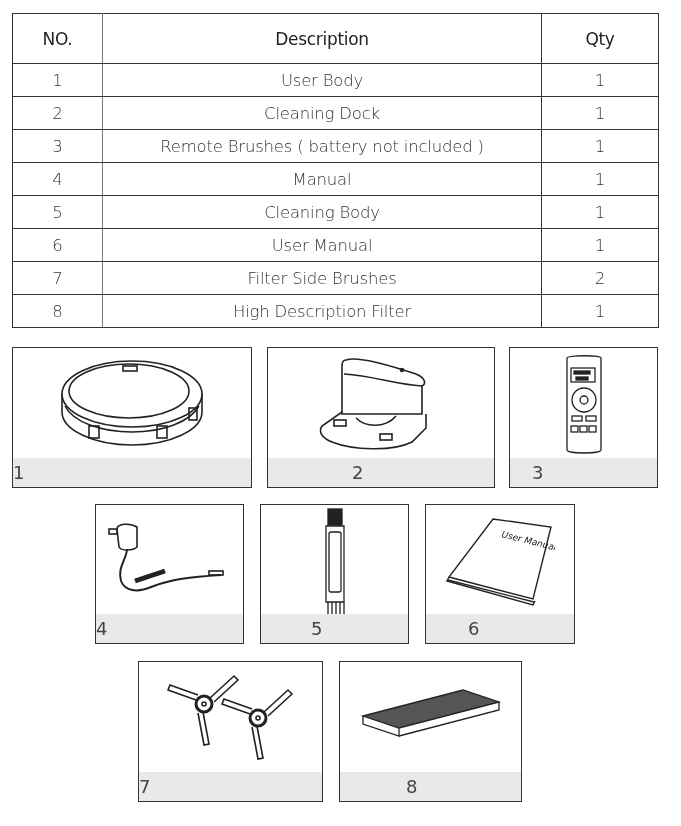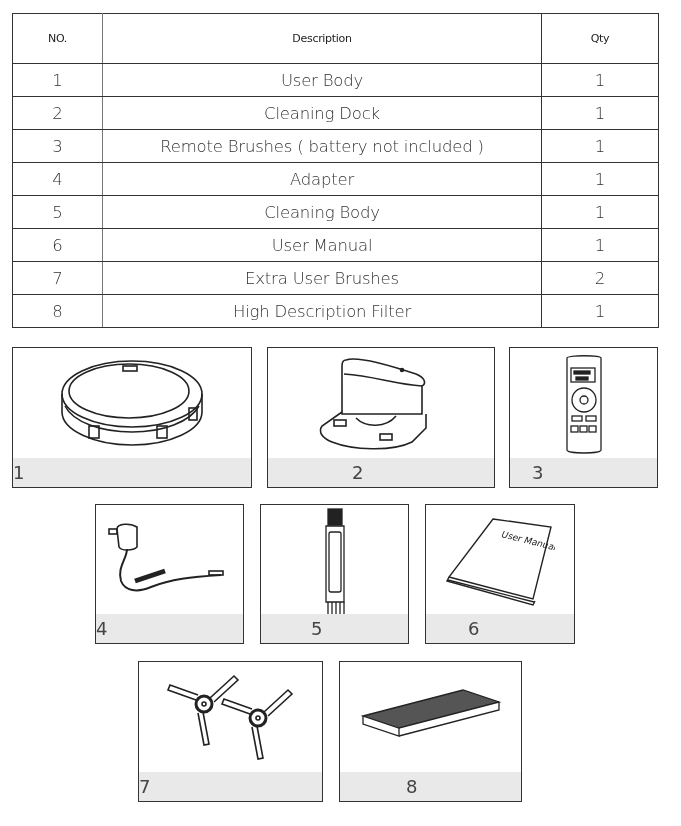--- a/index.html
+++ b/index.html
@@ -1,19 +1,19 @@
 <!DOCTYPE html>
 <html><head>
 <meta charset="utf-8">
 <style>
   html, body { margin:0; padding:0; background:#ffffff; }
   body { width:681px; height:826px; position:relative; overflow:hidden; font-family:"DejaVu Sans", "Liberation Sans", sans-serif; color:#333; }
   table.parts { position:absolute; left:12px; top:13px; width:646px; border-collapse:collapse; table-layout:fixed; }
   table.parts th, table.parts td { border:1.5px solid #333; text-align:center; padding:0; font-weight:normal; }
-  table.parts th { height:49px; font-size:11px; color:#222; letter-spacing:-0.3px; }
+  table.parts th { height:49px; font-size:17px; color:#222; letter-spacing:-0.3px; }
   table.parts td { height:32px; font-size:16.5px; color:#333; letter-spacing:-0.2px; font-weight:300; }
   table.parts col.c1 { width:90px; }
   table.parts col.c2 { width:439px; }
   table.parts col.c3 { width:117px; }
   table.parts th.num, table.parts td.num { border-right-color:#777; }
   .box { position:absolute; border:1.5px solid #333; background:#fff; box-sizing:border-box; }
   .box .pic { position:absolute; left:0; right:0; top:0; }
   .box .pic svg { display:block; margin:0 auto; }
   .box .strip { position:absolute; left:0; right:0; bottom:0; height:29px; background:#e9e9e9; font-size:18px; color:#444; line-height:29px; }
 </style>
@@ -44,36 +44,36 @@
       <td>Cleaning Dock</td>
       <td>1</td>
     </tr>
     <tr>
       <td class="num">3</td>
       <td>Remote Brushes ( battery not included )</td>
       <td>1</td>
     </tr>
     <tr>
       <td class="num">4</td>
-      <td>Adapter</td>
+      <td>Manual</td>
       <td>1</td>
     </tr>
     <tr>
       <td class="num">5</td>
       <td>Cleaning Body</td>
       <td>1</td>
     </tr>
     <tr>
       <td class="num">6</td>
       <td>User Manual</td>
       <td>1</td>
     </tr>
     <tr>
       <td class="num">7</td>
-      <td>Extra User Brushes</td>
+      <td>Filter Side Brushes</td>
       <td>2</td>
     </tr>
     <tr>
       <td class="num">8</td>
       <td>High Description Filter</td>
       <td>1</td>
     </tr>
   </tbody>
 </table>
 

